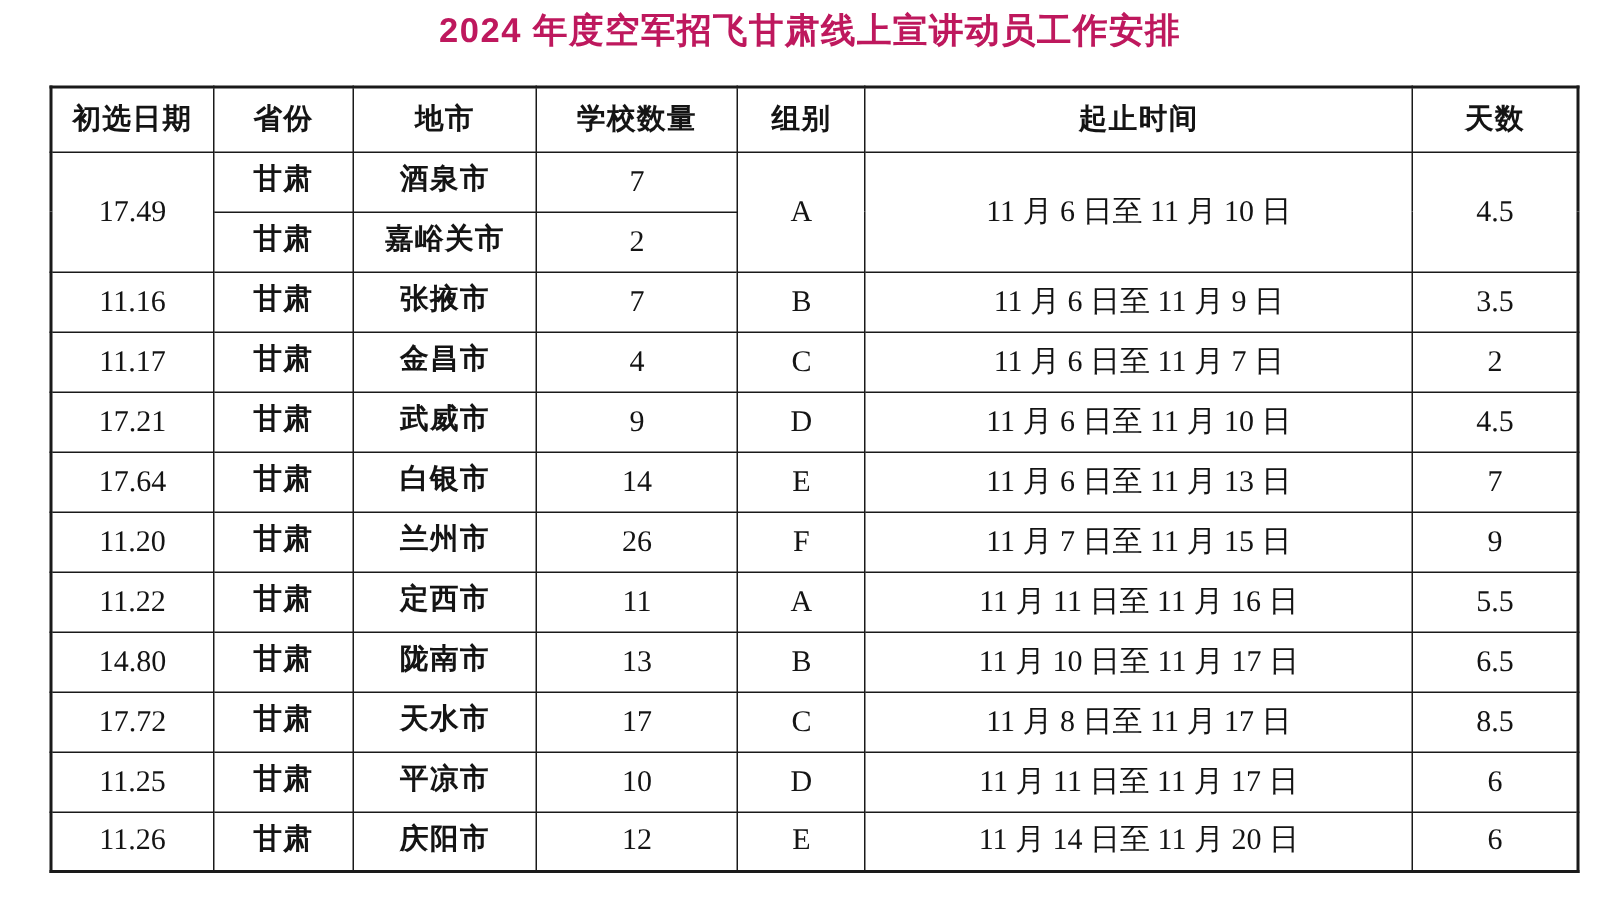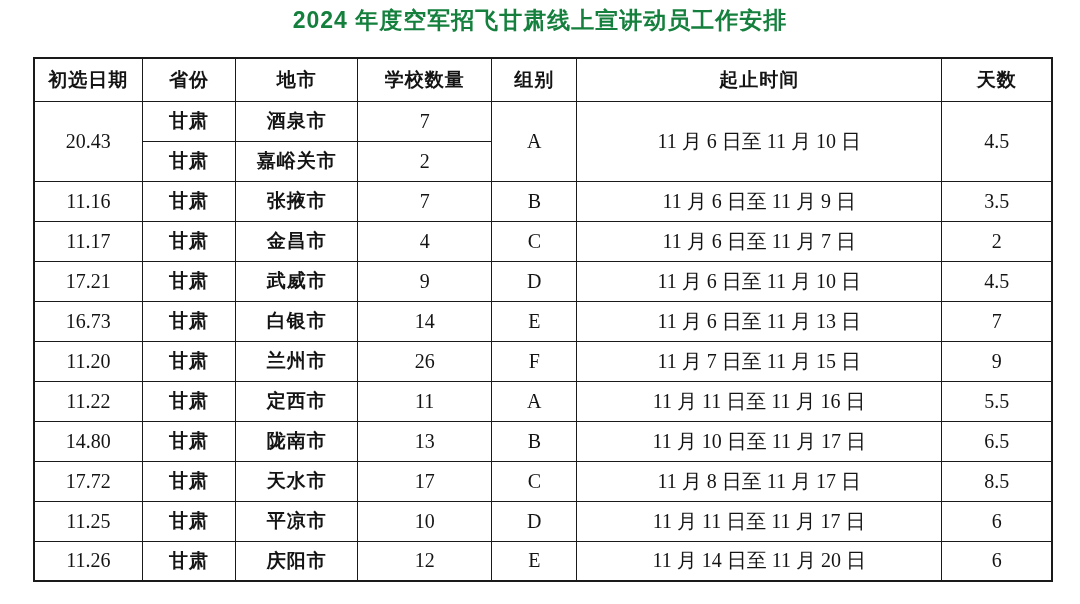--- a/index.html
+++ b/index.html
@@ -11,21 +11,21 @@
     overflow: hidden;
     position: relative;
   }
   .page-title {
     position: absolute;
     top: 5px; left: 0; width: 1080px;
     text-align: center;
     font-size: 23px;
     font-weight: 600;
     letter-spacing: 1px;
-    color: #15803d;
+    color: #be185d;
     font-family: "Liberation Sans", sans-serif;
   }
   table.schedule {
     position: absolute;
     left: 33px; top: 57px;
     width: 1020px;
     border-collapse: collapse;
     table-layout: fixed;
     background: #ffffff;
   }
@@ -51,21 +51,21 @@
     font-size: 19px;
     font-weight: 700;
     font-family: "Liberation Sans", sans-serif;
     letter-spacing: 1px;
   }
   td.num {
     font-family: "Liberation Serif", serif;
     font-size: 20px;
   }
   td.cjk {
-    font-family: Liberation Serif, serif;
+    font-family: Liberation Mono, monospace;
     font-size: 19px;
     font-weight: 600;
     letter-spacing: 1px;
   }
   td.time {
     font-family: "Liberation Serif", serif;
     font-size: 20px;
   }
   
   tr.sub-top td.thin-b { border-bottom-width: 1px; }
@@ -92,21 +92,21 @@
       <th>省份</th>
       <th>地市</th>
       <th>学校数量</th>
       <th>组别</th>
       <th>起止时间</th>
       <th>天数</th>
     </tr>
   </thead>
   <tbody>
     <tr class="sub-top">
-      <td class="num" rowspan="2">20.43</td>
+      <td class="num" rowspan="2">17.49</td>
       <td class="cjk thin-b">甘肃</td>
       <td class="cjk thin-b">酒泉市</td>
       <td class="num thin-b">7</td>
       <td class="num" rowspan="2">A</td>
       <td class="time" rowspan="2">11 月 6 日至 11 月 10 日</td>
       <td class="num" rowspan="2">4.5</td>
     </tr>
     <tr class="sub-bottom">
       <td class="cjk thin-t">甘肃</td>
       <td class="cjk thin-t">嘉峪关市</td>
@@ -133,21 +133,21 @@
     <tr>
       <td class="num">17.21</td>
       <td class="cjk">甘肃</td>
       <td class="cjk">武威市</td>
       <td class="num">9</td>
       <td class="num">D</td>
       <td class="time">11 月 6 日至 11 月 10 日</td>
       <td class="num">4.5</td>
     </tr>
     <tr>
-      <td class="num">16.73</td>
+      <td class="num">17.64</td>
       <td class="cjk">甘肃</td>
       <td class="cjk">白银市</td>
       <td class="num">14</td>
       <td class="num">E</td>
       <td class="time">11 月 6 日至 11 月 13 日</td>
       <td class="num">7</td>
     </tr>
     <tr>
       <td class="num">11.20</td>
       <td class="cjk">甘肃</td>

